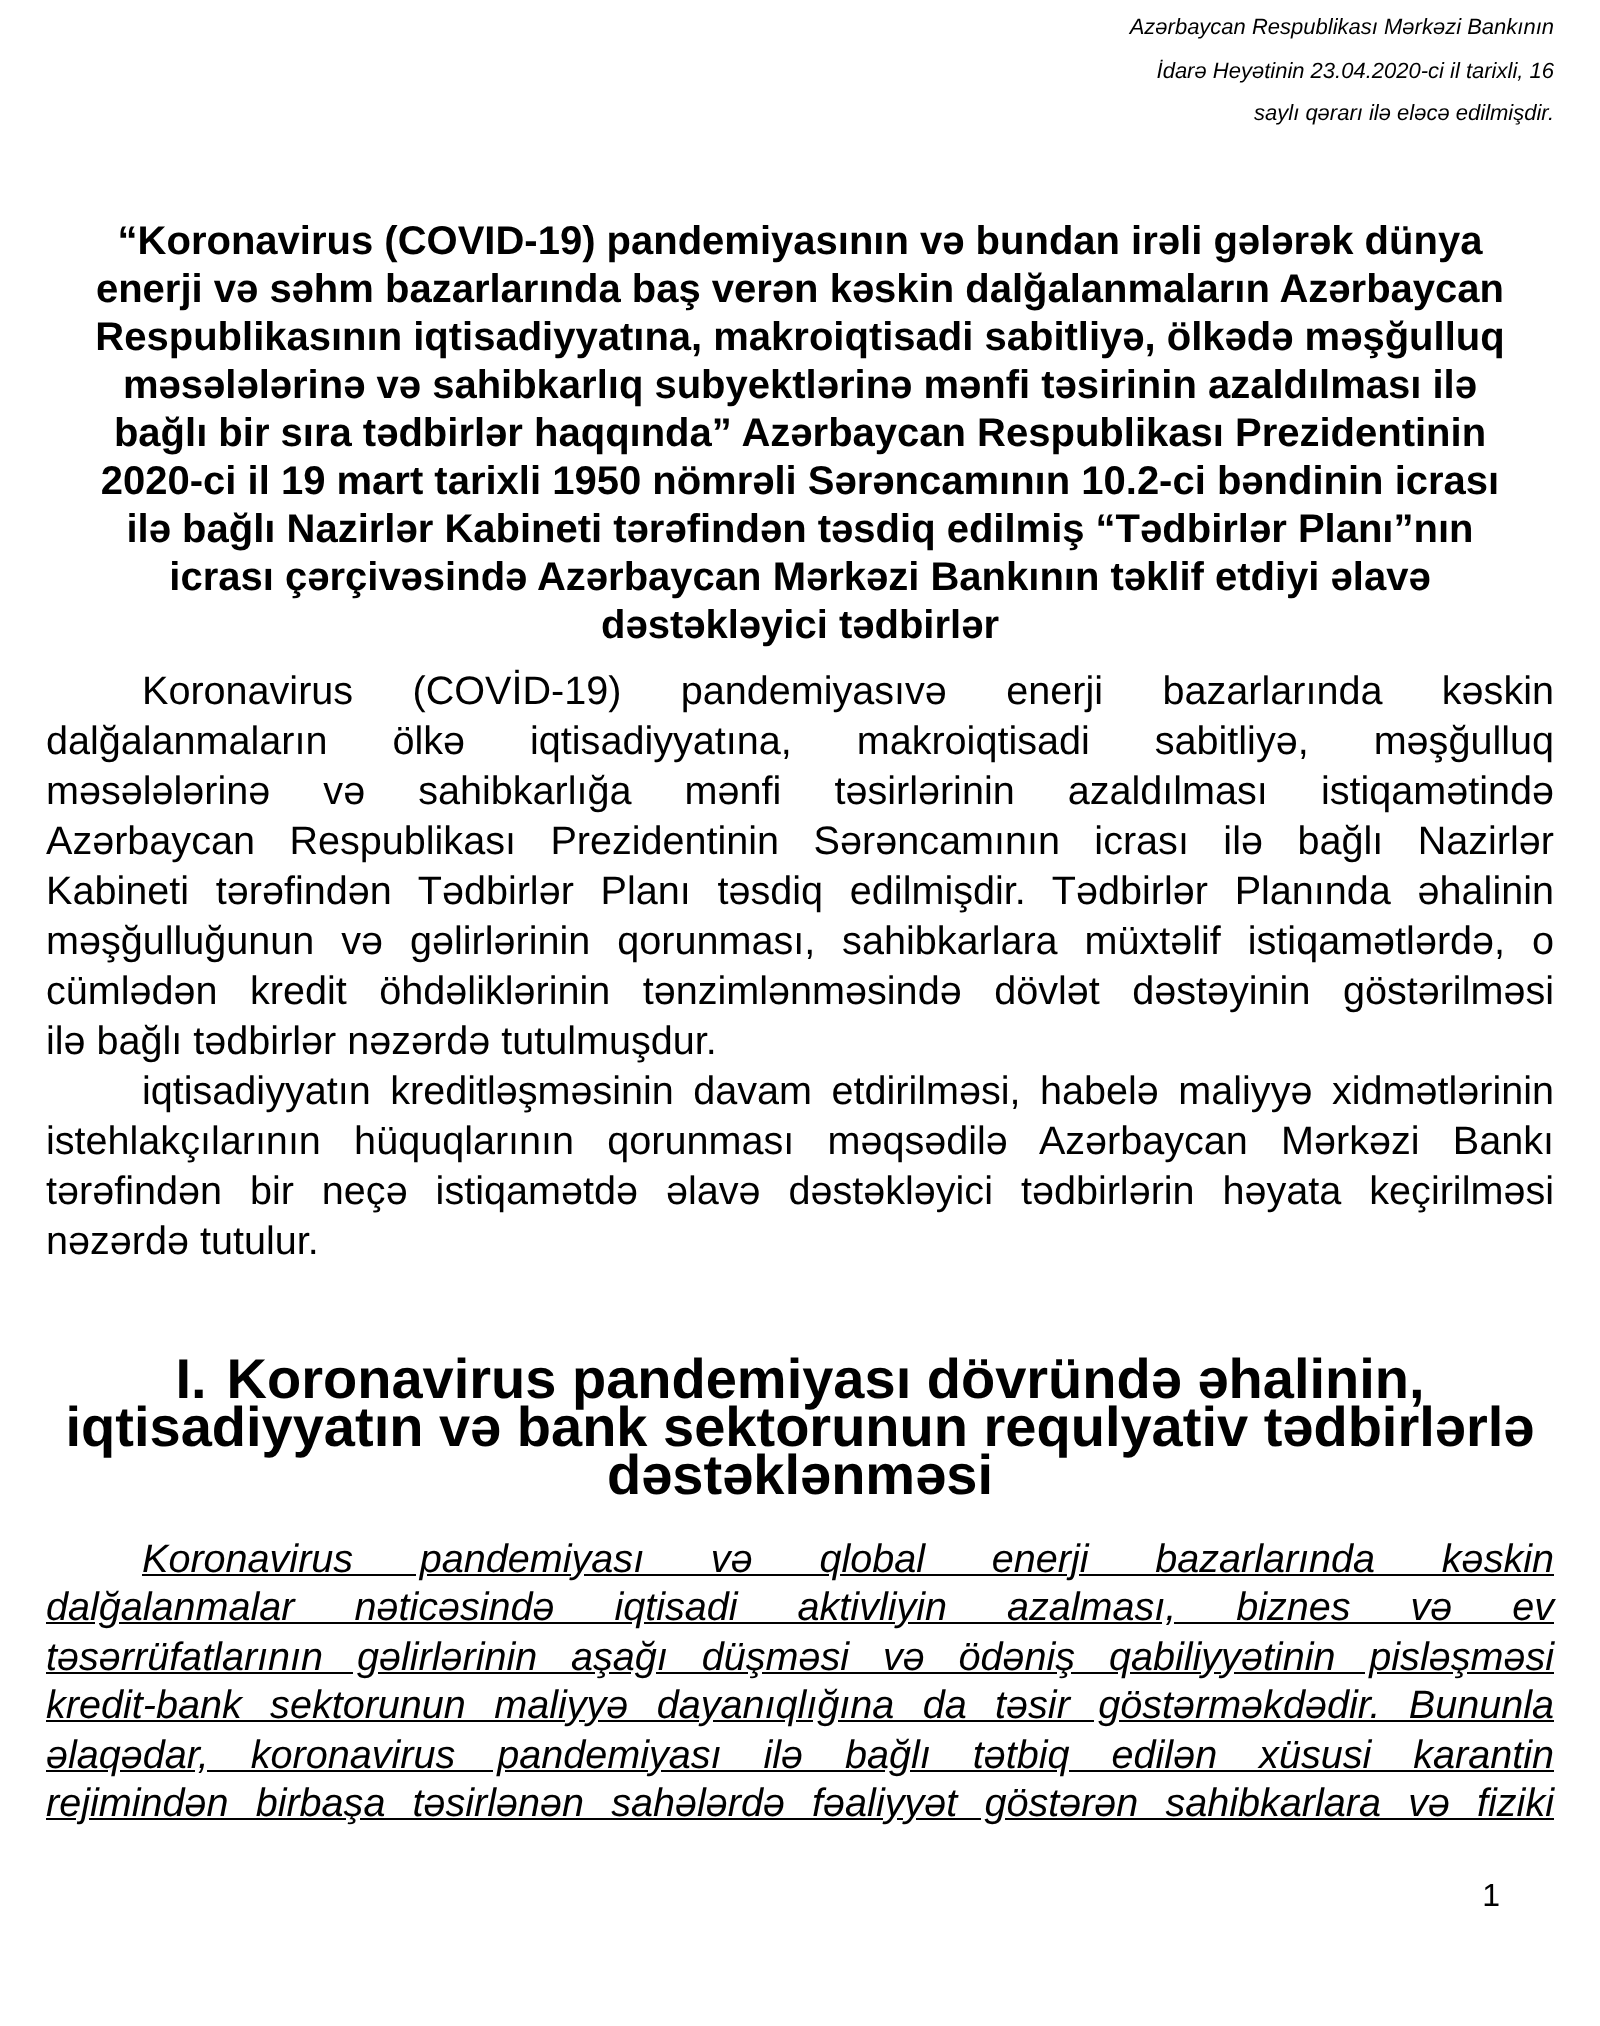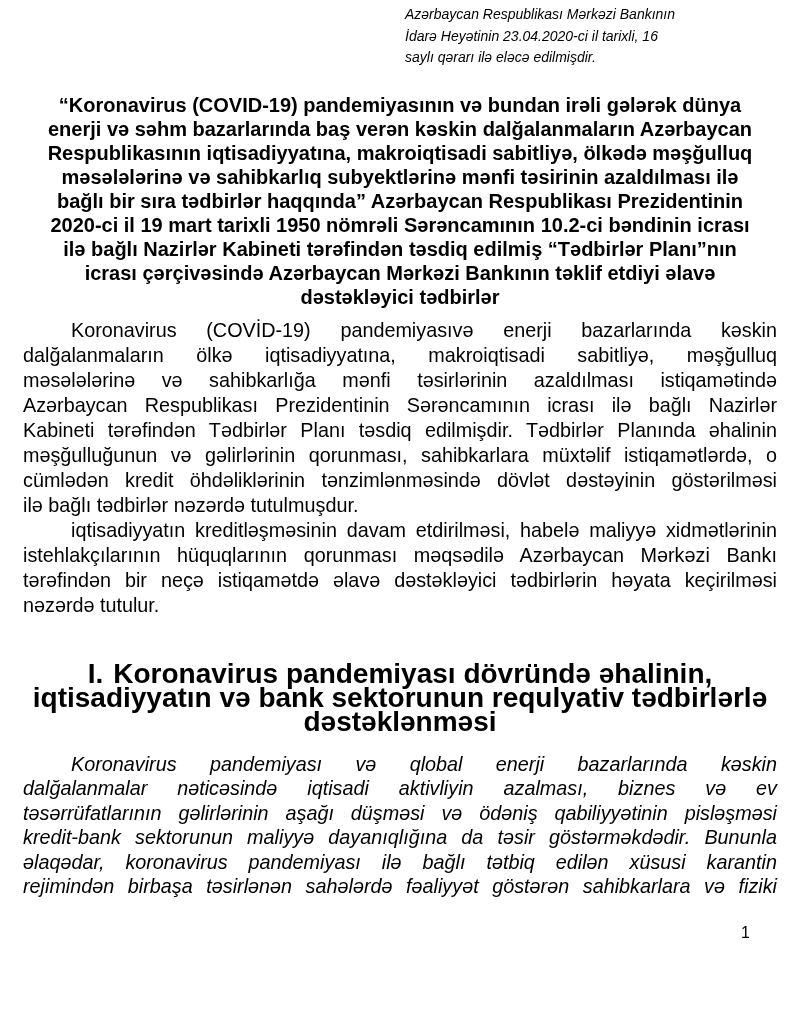--- a/index.html
+++ b/index.html
@@ -11,27 +11,27 @@
     height: 1013px;
     background: #ffffff;
     color: #000000;
     padding: 4px 23px 0 23px;
     overflow: hidden;
   }
   
   .approval-note {
     margin-left: 382px;
     font-style: italic;
-    font-size: 14px;
+    font-size: 11px;
     line-height: 21.5px;
-    text-align: left;
+    text-align: right;
   }
   
   .doc-title {
-    margin-top: 24px;
+    margin-top: 40px;
     font-weight: bold;
     font-size: 20px;
     line-height: 24px;
   }
   .doc-title .line { text-align: center; }
   
   .par { font-size: 19.8px; line-height: 25px; }
   .par .line { text-align: justify; text-align-last: justify; }
   .par .line:first-child { text-indent: 48px; }
   .par .line:last-child { text-align-last: left; }
@@ -40,21 +40,21 @@
   
   .section-heading {
     margin-top: 44px;
     font-weight: bold;
     font-size: 28px;
     line-height: 24px;
     text-align: center;
   }
   .section-heading .sec-num { margin-right: 10px; }
   
-  .lead { margin-top: 18px; font-style: italic; line-height: 24.5px; }
+  .lead { margin-top: 18px; font-style: italic; line-height: 24.5px; text-decoration: underline; }
   
   .page-number {
     margin-top: 24px;
     font-size: 16px;
     line-height: 20px;
     text-align: right;
     padding-right: 27px;
   }
 </style>
 </head>

